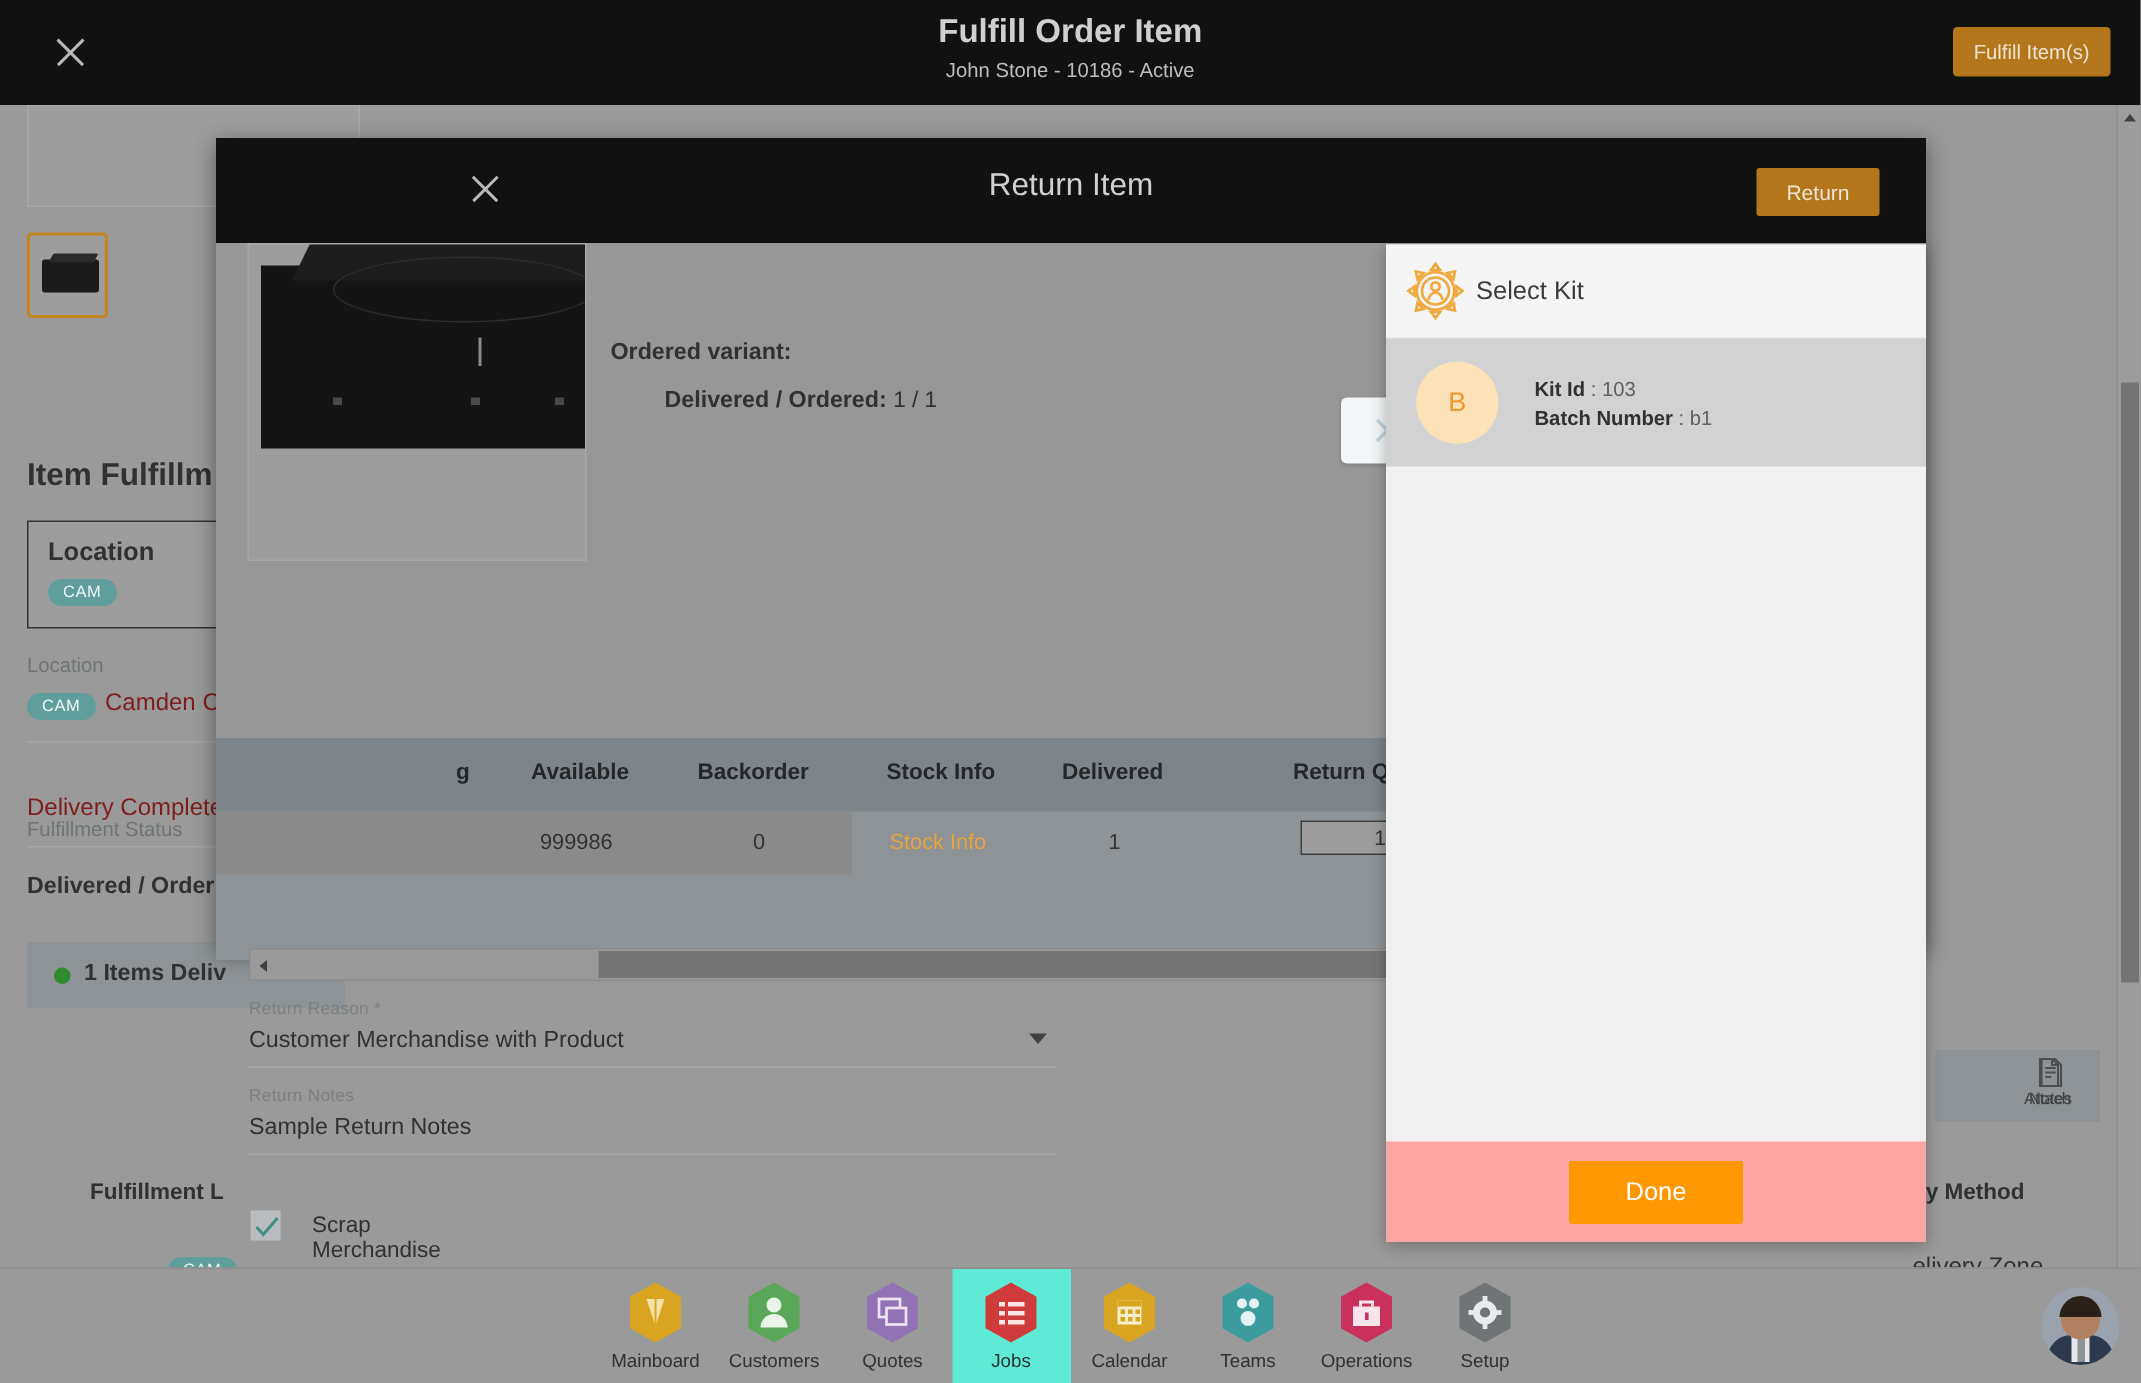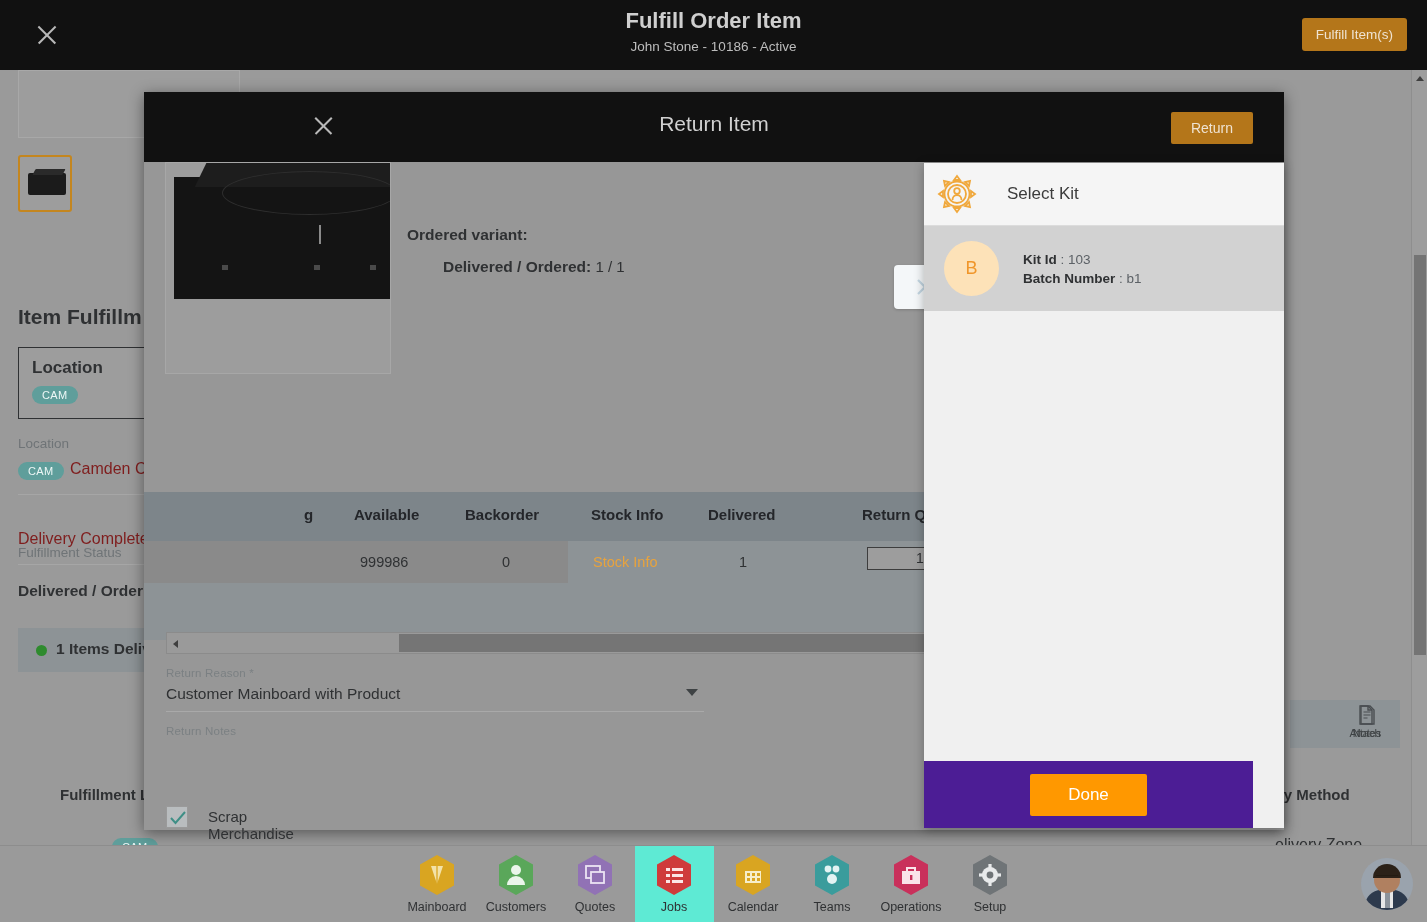--- a/index.html
+++ b/index.html
@@ -142,21 +142,21 @@
     border-left: 4px solid transparent; border-right: 4px solid transparent;
     border-bottom: 5px solid #3f3f3f;
   }
   .vscroll .thumb {
     position: absolute; left: 2px; top: 185px; width: 12px; height: 400px;
     background: #747474;
   }
 
   
   .modal {
-    position: absolute; left: 144px; top: 92px; width: 1140px; height: 738px;
+    position: absolute; left: 144px; top: 92px; width: 1140px; height: 542px;
     background: #979797; box-shadow: 0 3px 14px rgba(0,0,0,.45);
   }
   .modal-head {
     position: relative; height: 70px; background: #111111;
   }
   .modal-head .close-x {
     position: absolute; left: 166px; top: 20px;
     width: 28px; height: 28px; cursor: pointer;
   }
   .modal-head .close-x::before, .modal-head .close-x::after {
@@ -294,35 +294,35 @@
   
   .kit {
     position: absolute; left: 924px; top: 163px; width: 360px; height: 665px;
     background: #f0f0f0; box-shadow: 0 2px 10px rgba(0,0,0,.3);
   }
   .kit-head {
     position: relative; height: 63px; background: #f5f5f5;
     border-bottom: 1px solid #dcdcdc; display: flex; align-items: center;
   }
   .kit-head .gear { margin-left: 12px; }
-  .kit-head .ttl { margin-left: 29px; font-size: 17px; color: #3c3c3c; }
+  .kit-head .ttl { margin-left: 6px; font-size: 17px; color: #3c3c3c; }
   .kit-item {
     position: relative; height: 85px; background: #d2d2d2; cursor: pointer;
     display: flex; align-items: center;
   }
   .kit-item .ava {
     margin-left: 20px; width: 55px; height: 55px; border-radius: 50%;
     background: #fde2b8; color: #f0962a; font-size: 18px;
     display: flex; align-items: center; justify-content: center;
   }
   .kit-item .meta { margin-left: 24px; font-size: 13.5px; line-height: 19px; color: #5c6166; }
   .kit-item .meta b { color: #2f3133; }
   .kit-foot {
-    position: absolute; left: 0; bottom: 0; width: 329px; height: 67px;
-    background: #4c1d95; display: flex; align-items: center; justify-content: center;
+    position: absolute; left: 0; bottom: 0; width: 360px; height: 67px;
+    background: #fca5a5; display: flex; align-items: center; justify-content: center;
   }
   .btn-done {
     background: #ff9800; color: #ffffff; border: none;
     font-size: 17px; padding: 11px 38px; border-radius: 2px;
     cursor: pointer; font-family: inherit;
   }
 
   
   .bottomnav {
     position: absolute; left: 0; bottom: 0; width: 1427px; height: 77px;
@@ -485,26 +485,27 @@
         <div class="qty-box">1</div>
       </div>
 
       <div class="hscroll">
         <div class="arrow-left"></div>
         <div class="thumb"></div>
       </div>
 
       <div class="field" style="top:505px;">
         <div class="flabel">Return Reason *</div>
-        <div class="fvalue">Customer Mainboard with Product</div>
+        <div class="fvalue">Customer Merchandise with Product</div>
         <div class="caret"></div>
       </div>
 
       <div class="field" style="top:563px;">
         <div class="flabel">Return Notes</div>
+        <div class="fvalue">Sample Return Notes</div>
       </div>
 
       <div class="chk-row">
         <div class="chk">
           <svg width="16" height="14" viewBox="0 0 16 14">
             <path d="M1 7 L5.5 12 L15 1" fill="none" stroke="#3f8f86" stroke-width="2"></path>
           </svg>
         </div>
         <div class="chk-lbl">Scrap Merchandise</div>
       </div>

